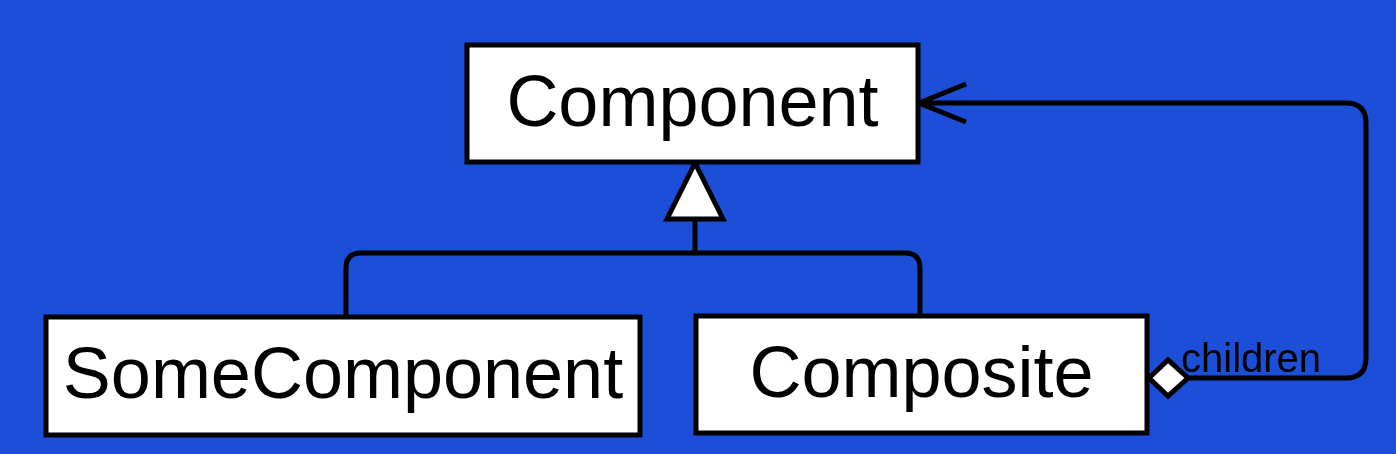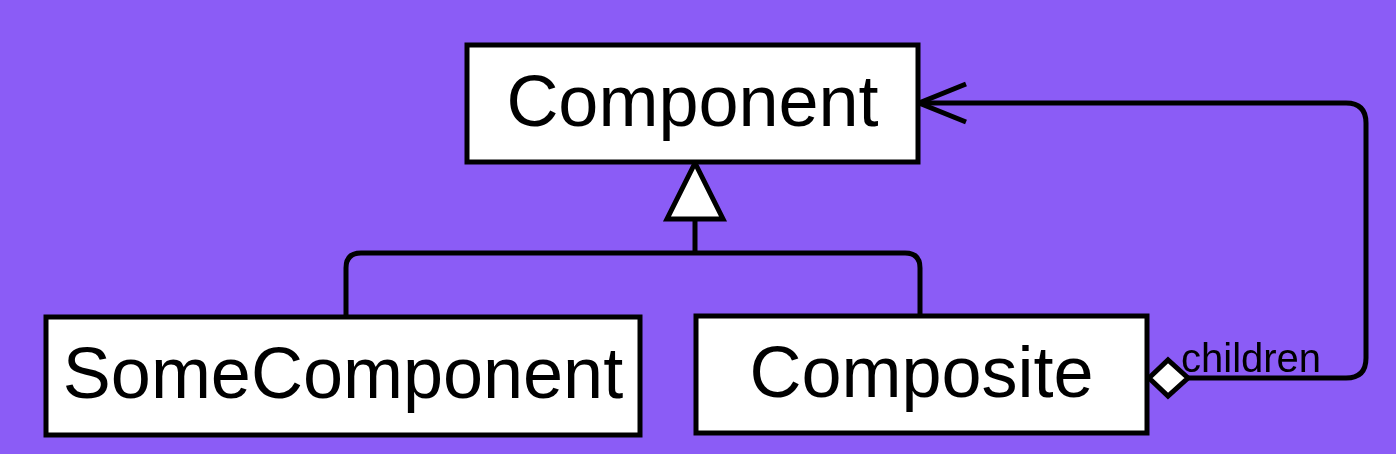--- a/index.html
+++ b/index.html
@@ -8,21 +8,21 @@
     padding: 0;
     background: #ffffff;
   }
   body {
     font-family: "Liberation Sans", sans-serif;
   }
   #diagram-canvas {
     position: relative;
     width: 1396px;
     height: 454px;
-    background: #8b5cf6;
+    background: #1d4ed8;
     overflow: hidden;
   }
   #diagram-svg {
     position: absolute;
     left: 0;
     top: 0;
     width: 1396px;
     height: 454px;
     display: block;
   }

